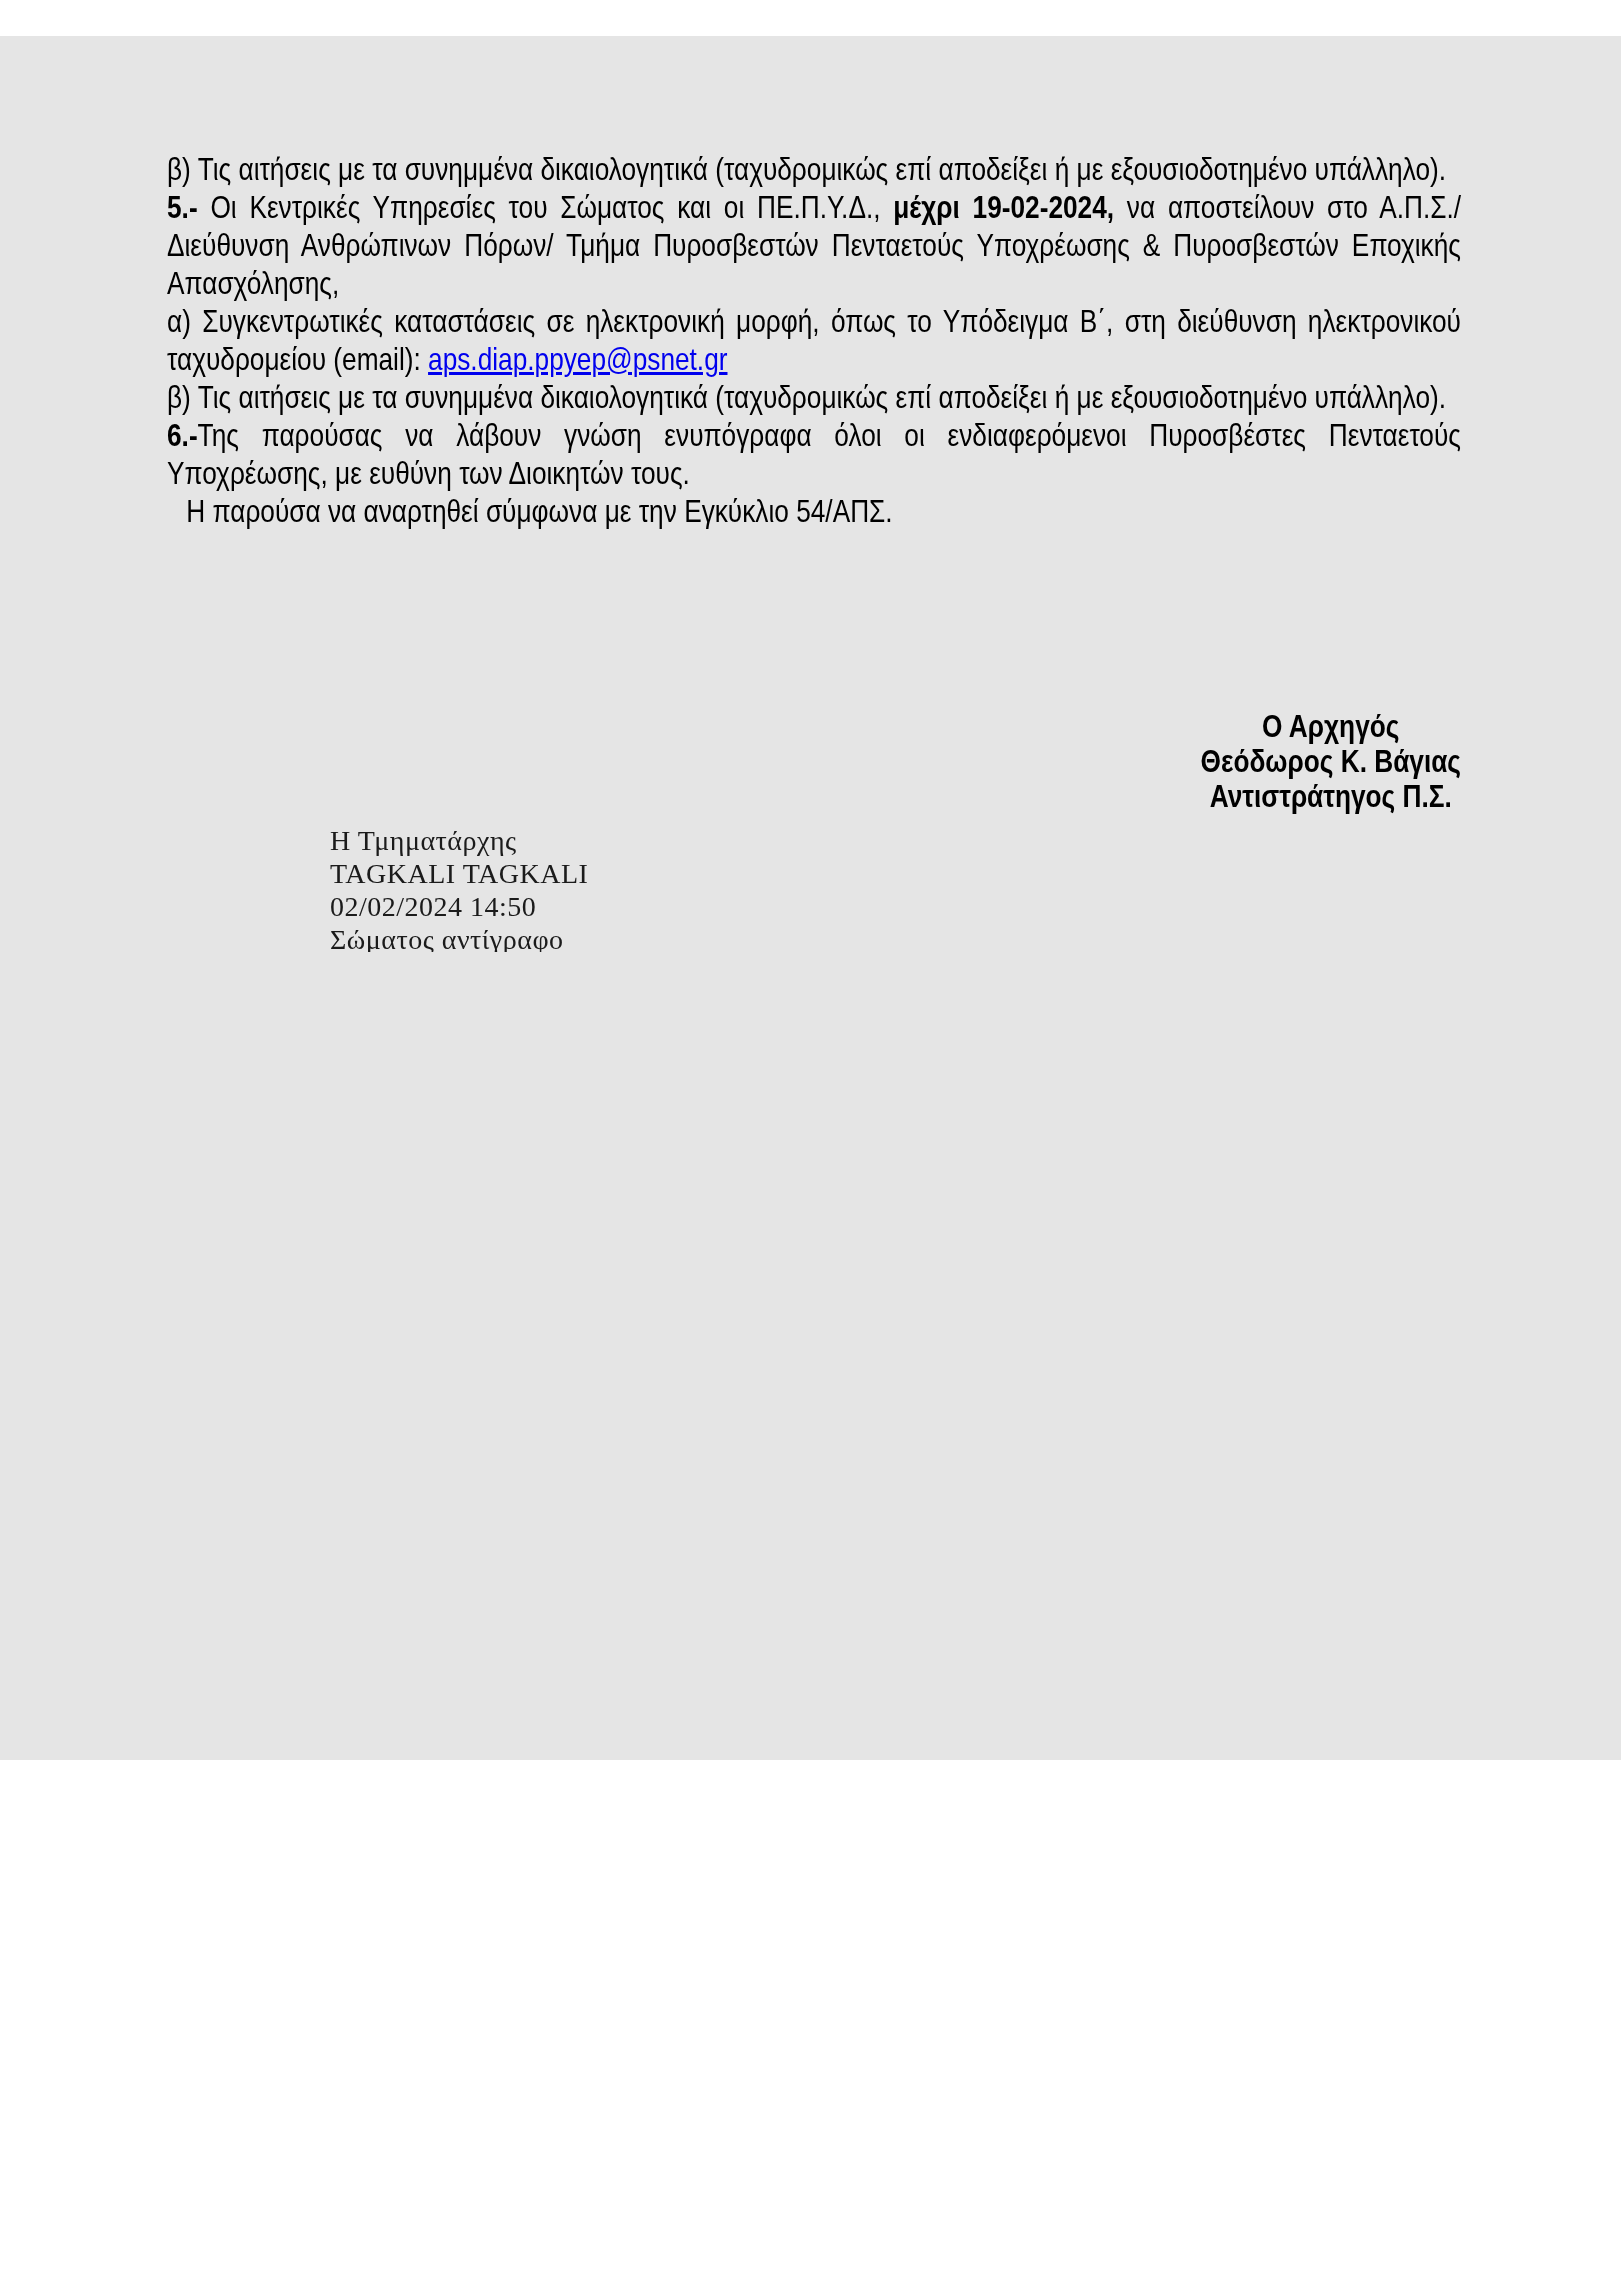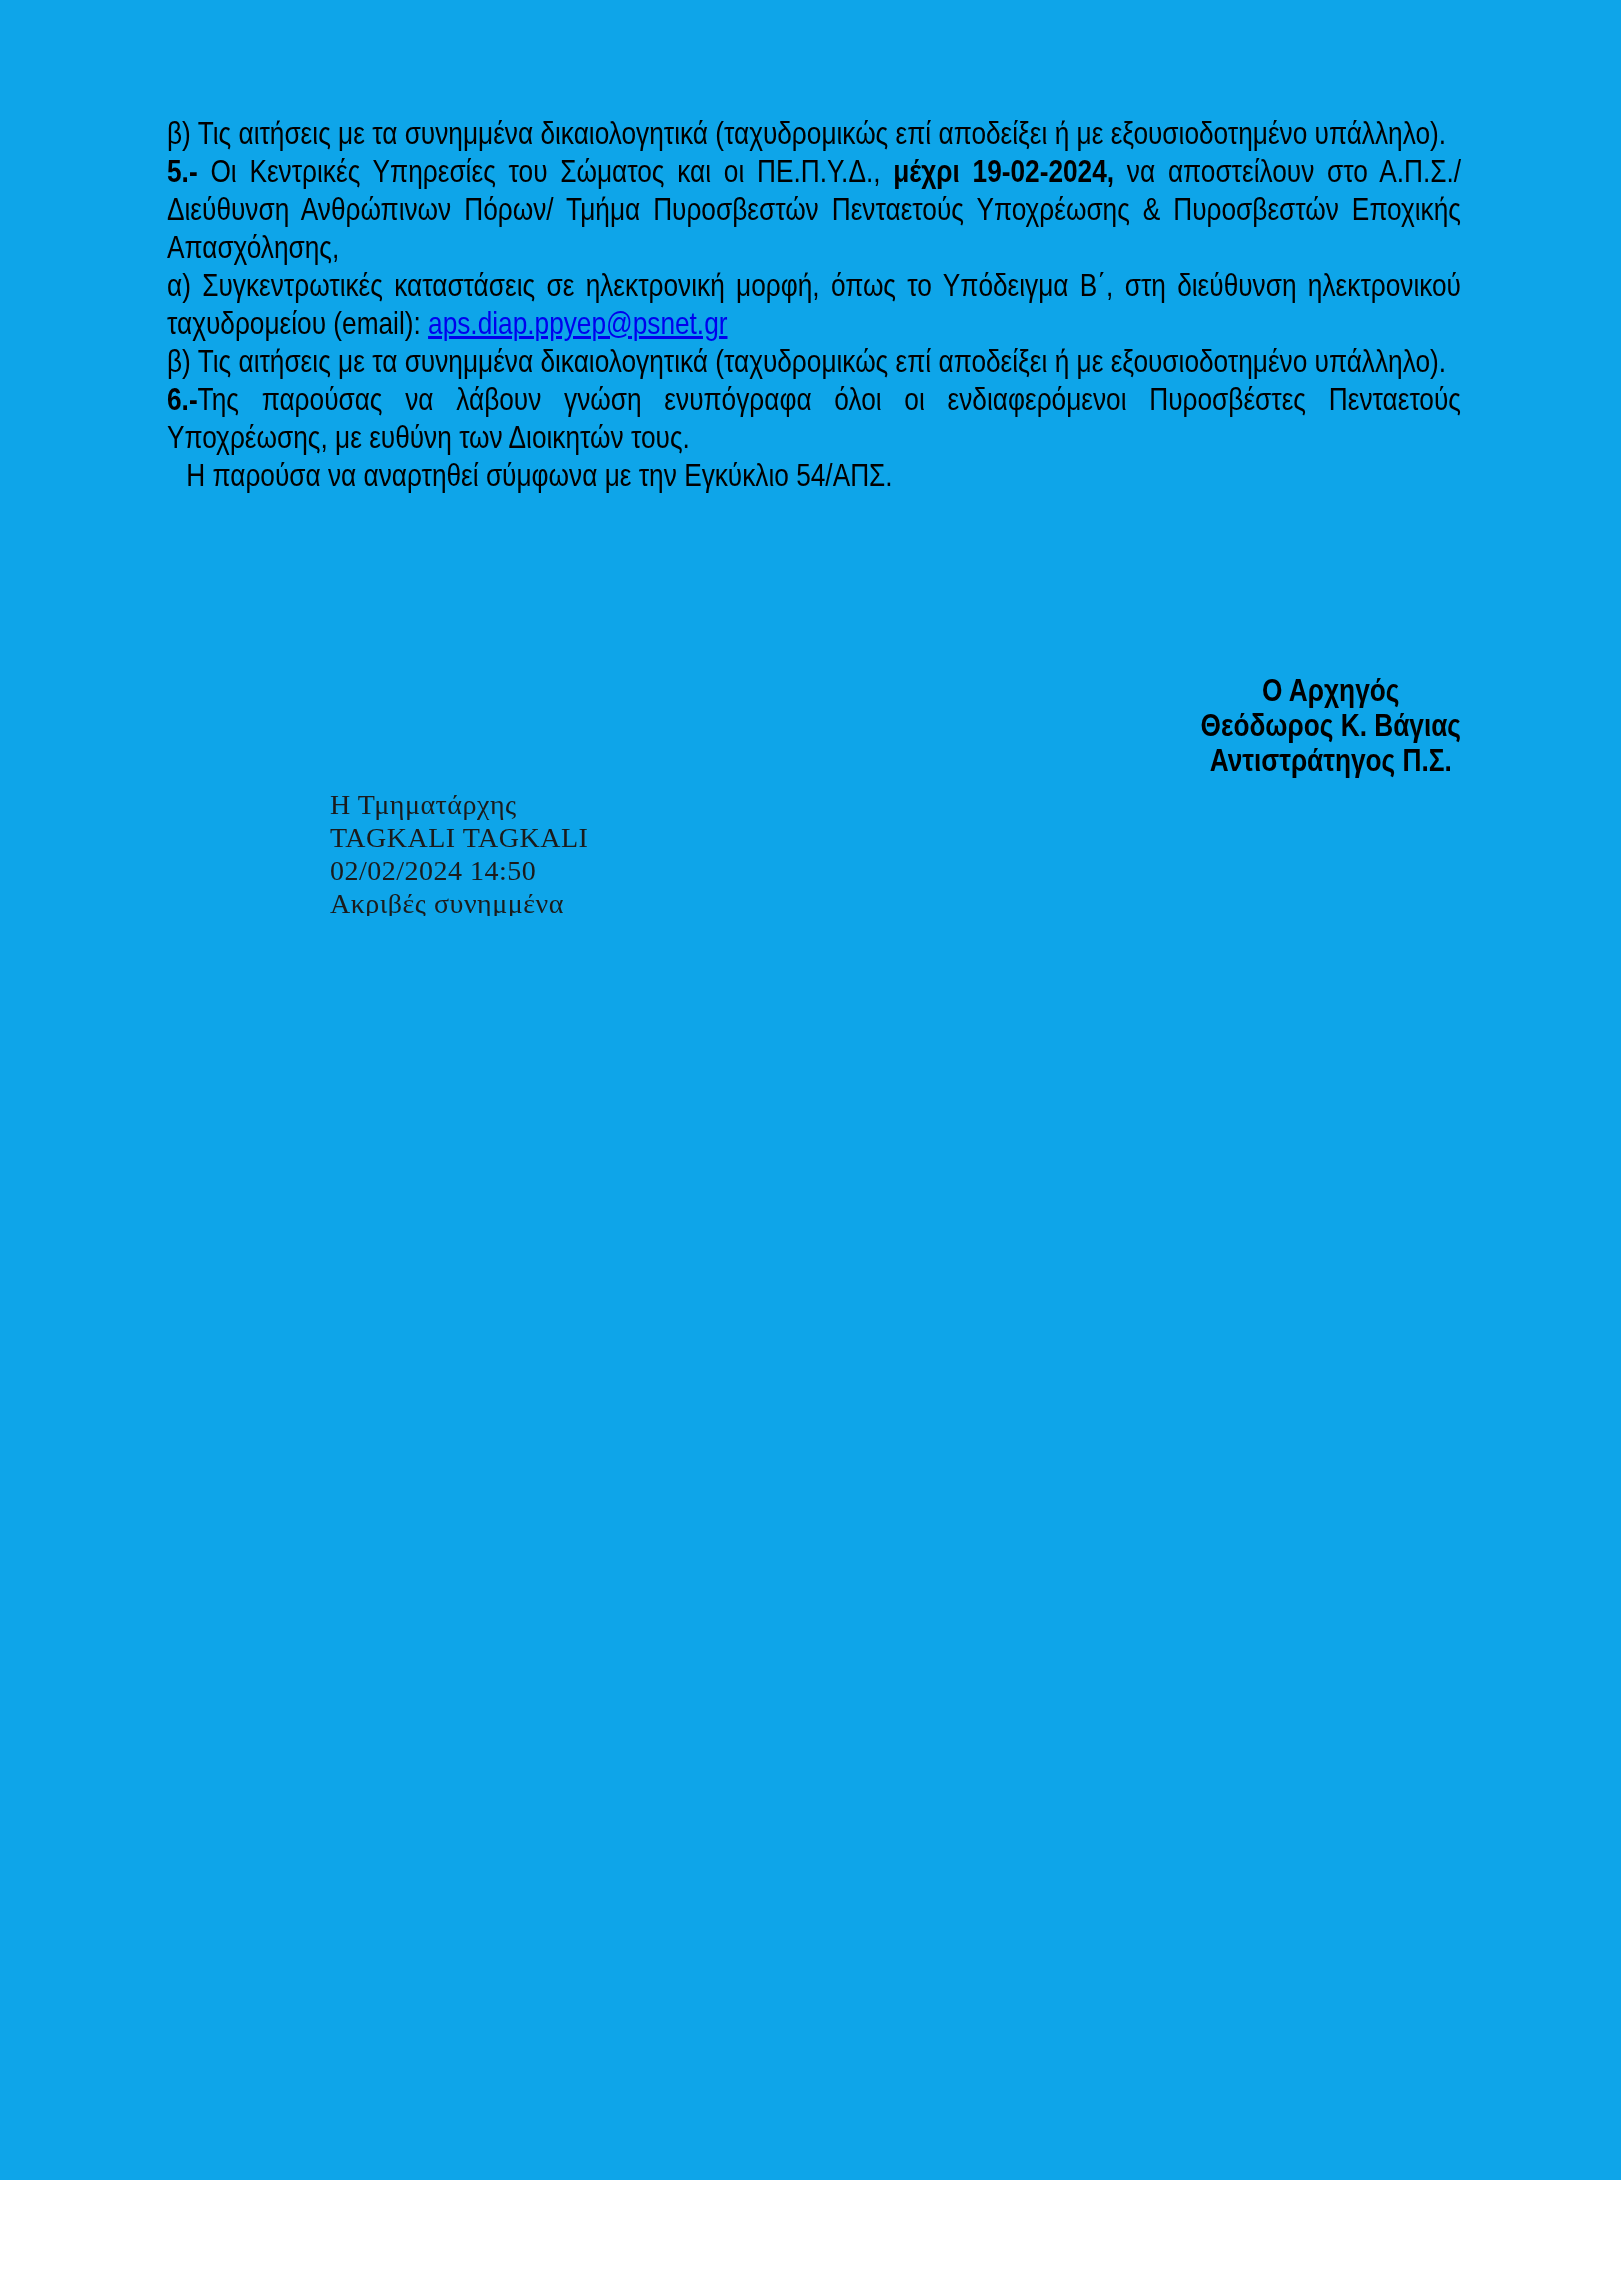--- a/index.html
+++ b/index.html
@@ -3,25 +3,26 @@
 <meta charset="utf-8">
 <style>
   html, body {
     margin: 0;
     padding: 0;
     background: #ffffff;
   }
   .page {
     position: relative;
     width: 1621px;
-    height: 2180px;
-    background: #0ea5e9;
+    height: 1724px;
+    background: #e5e5e5;
     overflow: hidden;
     font-family: "Liberation Sans", sans-serif;
     color: #000000;
+    margin-top: 36px;
   }
   
   .doc-body {
     position: absolute;
     left: 167px;
     top: 114px;
     width: 1578px;
     height: 745px;
     transform: scaleX(0.82);
     transform-origin: 0 0;
@@ -109,17 +110,17 @@
       <div>Θεόδωρος Κ. Βάγιας</div>
       <div>Αντιστράτηγος Π.Σ.</div>
     </div>
 
   </div>
 
   <div class="stamp-block">
     <div>Η Τμηματάρχης</div>
     <div>TAGKALI TAGKALI</div>
     <div>02/02/2024 14:50</div>
-    <div>Ακριβές συνημμένα</div>
+    <div>Σώματος αντίγραφο</div>
   </div>
 
 </div>
 
 
 </body></html>

